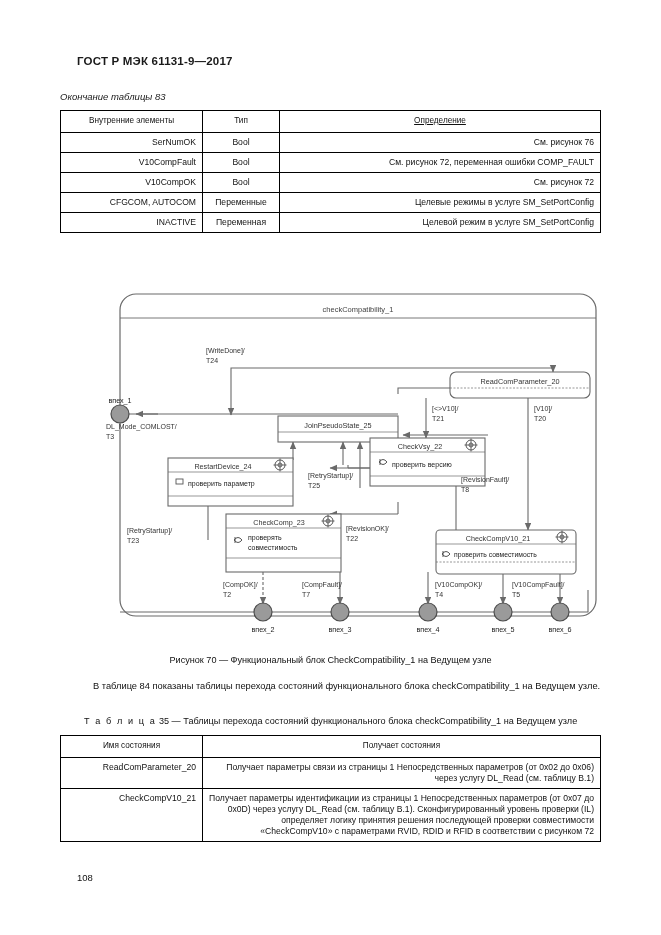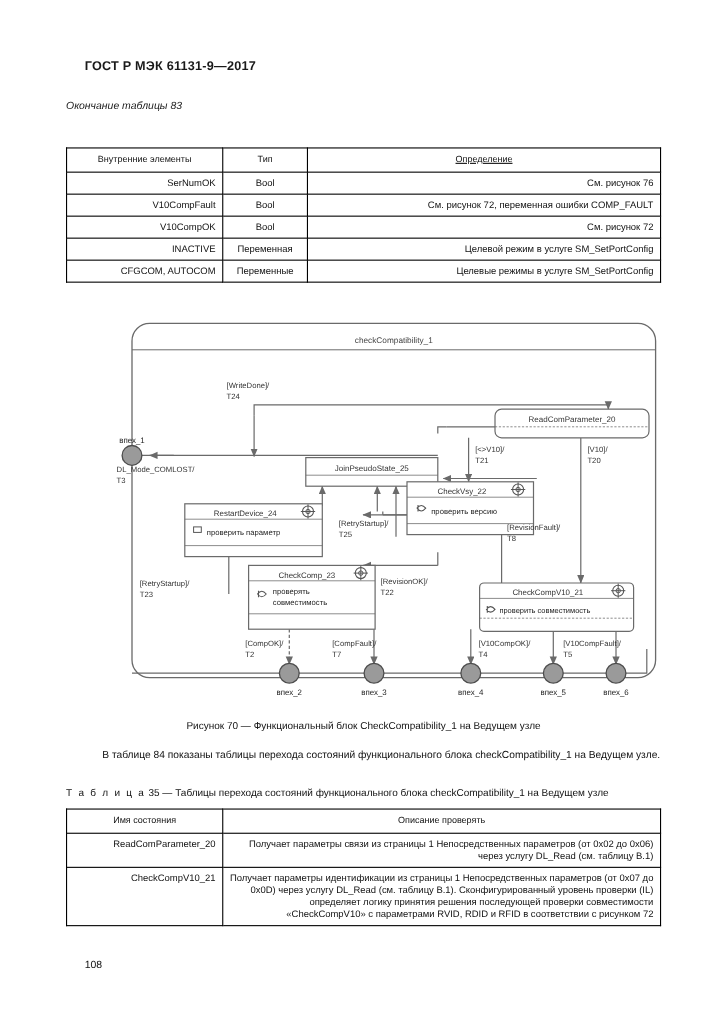--- a/index.html
+++ b/index.html
@@ -61,21 +61,20 @@
   }
   table.gost thead td {
     text-align: center;
     padding: 5px 4px;
     font-size: 8.2px;
   }
   #tbl83 {
     position: absolute;
     left: 0;
     top: 110px;
-    margin-top: 24px;
   }
   #tbl84 {
     position: absolute;
     left: 0;
     top: 735px;
   }
   .c1 { width: 133px; }
   .c2 { width: 68px; text-align: center !important; }
   .c3 { width: auto; text-decoration: underline; }
   td.ctr { text-align: center !important; }
@@ -111,21 +110,21 @@
   }
   #p84 .ind { display:block; text-indent: 33px; }
   #tblcap {
     position: absolute;
     top: 716px;
     left: 0;
     width: 541px;
     font-size: 9.1px;
     color: #111;
   }
-  .spaced { letter-spacing: 1.6px; }
+  .spaced { letter-spacing: 1.6px; margin-left: 24px; }
   #pagenum {
     position: absolute;
     left: 17px;
     top: 872px;
     font-size: 9.5px;
     color: #111;
   }
   
   #diagram {
     position: absolute;
@@ -163,28 +162,28 @@
           <td>V10CompFault</td>
           <td class="ctr">Bool</td>
           <td>См. рисунок 72, переменная ошибки COMP_FAULT</td>
         </tr>
         <tr>
           <td>V10CompOK</td>
           <td class="ctr">Bool</td>
           <td>См. рисунок 72</td>
         </tr>
         <tr>
+          <td>CFGCOM, AUTOCOM</td>
+          <td class="ctr">Переменные</td>
+          <td>Целевые режимы в услуге SM_SetPortConfig</td>
+        </tr>
+        <tr>
           <td>INACTIVE</td>
           <td class="ctr">Переменная</td>
           <td>Целевой режим в услуге SM_SetPortConfig</td>
-        </tr>
-        <tr>
-          <td>CFGCOM, AUTOCOM</td>
-          <td class="ctr">Переменные</td>
-          <td>Целевые режимы в услуге SM_SetPortConfig</td>
         </tr>
       </tbody>
     </table>
 
 
     <div id="diagram">
       <svg width="505" height="355" viewBox="0 0 505 355" xmlns="http://www.w3.org/2000/svg">
         <defs>
           <marker id="ah" markerWidth="8" markerHeight="8" refX="6.6" refY="3" orient="auto">
             <path d="M0,0 L7,3 L0,6 z" fill="#6a6a6a"></path>
@@ -407,21 +406,21 @@
 
     <div id="tblcap">
       <span class="spaced">Т а б л и ц а</span>
       <span>35 — Таблицы перехода состояний функционального блока checkCompatibility_1 на Ведущем узле</span>
     </div>
 
     <table class="gost" id="tbl84">
       <thead>
         <tr>
           <td class="b1">Имя состояния</td>
-          <td>Описание проверять</td>
+          <td>Получает состояния</td>
         </tr>
       </thead>
       <tbody>
         <tr>
           <td>ReadComParameter_20</td>
           <td>Получает параметры связи из страницы 1 Непосредственных параметров (от 0x02 до 0x06) через услугу DL_Read (см. таблицу B.1)</td>
         </tr>
         <tr>
           <td>CheckCompV10_21</td>
           <td>Получает параметры идентификации из страницы 1 Непосредственных параметров (от 0x07 до 0x0D) через услугу DL_Read (см. таблицу B.1). Сконфигурированный уровень проверки (IL) определяет логику принятия решения последующей проверки совместимости «CheckCompV10» с параметрами RVID, RDID и RFID в соответствии с рисунком 72</td>

